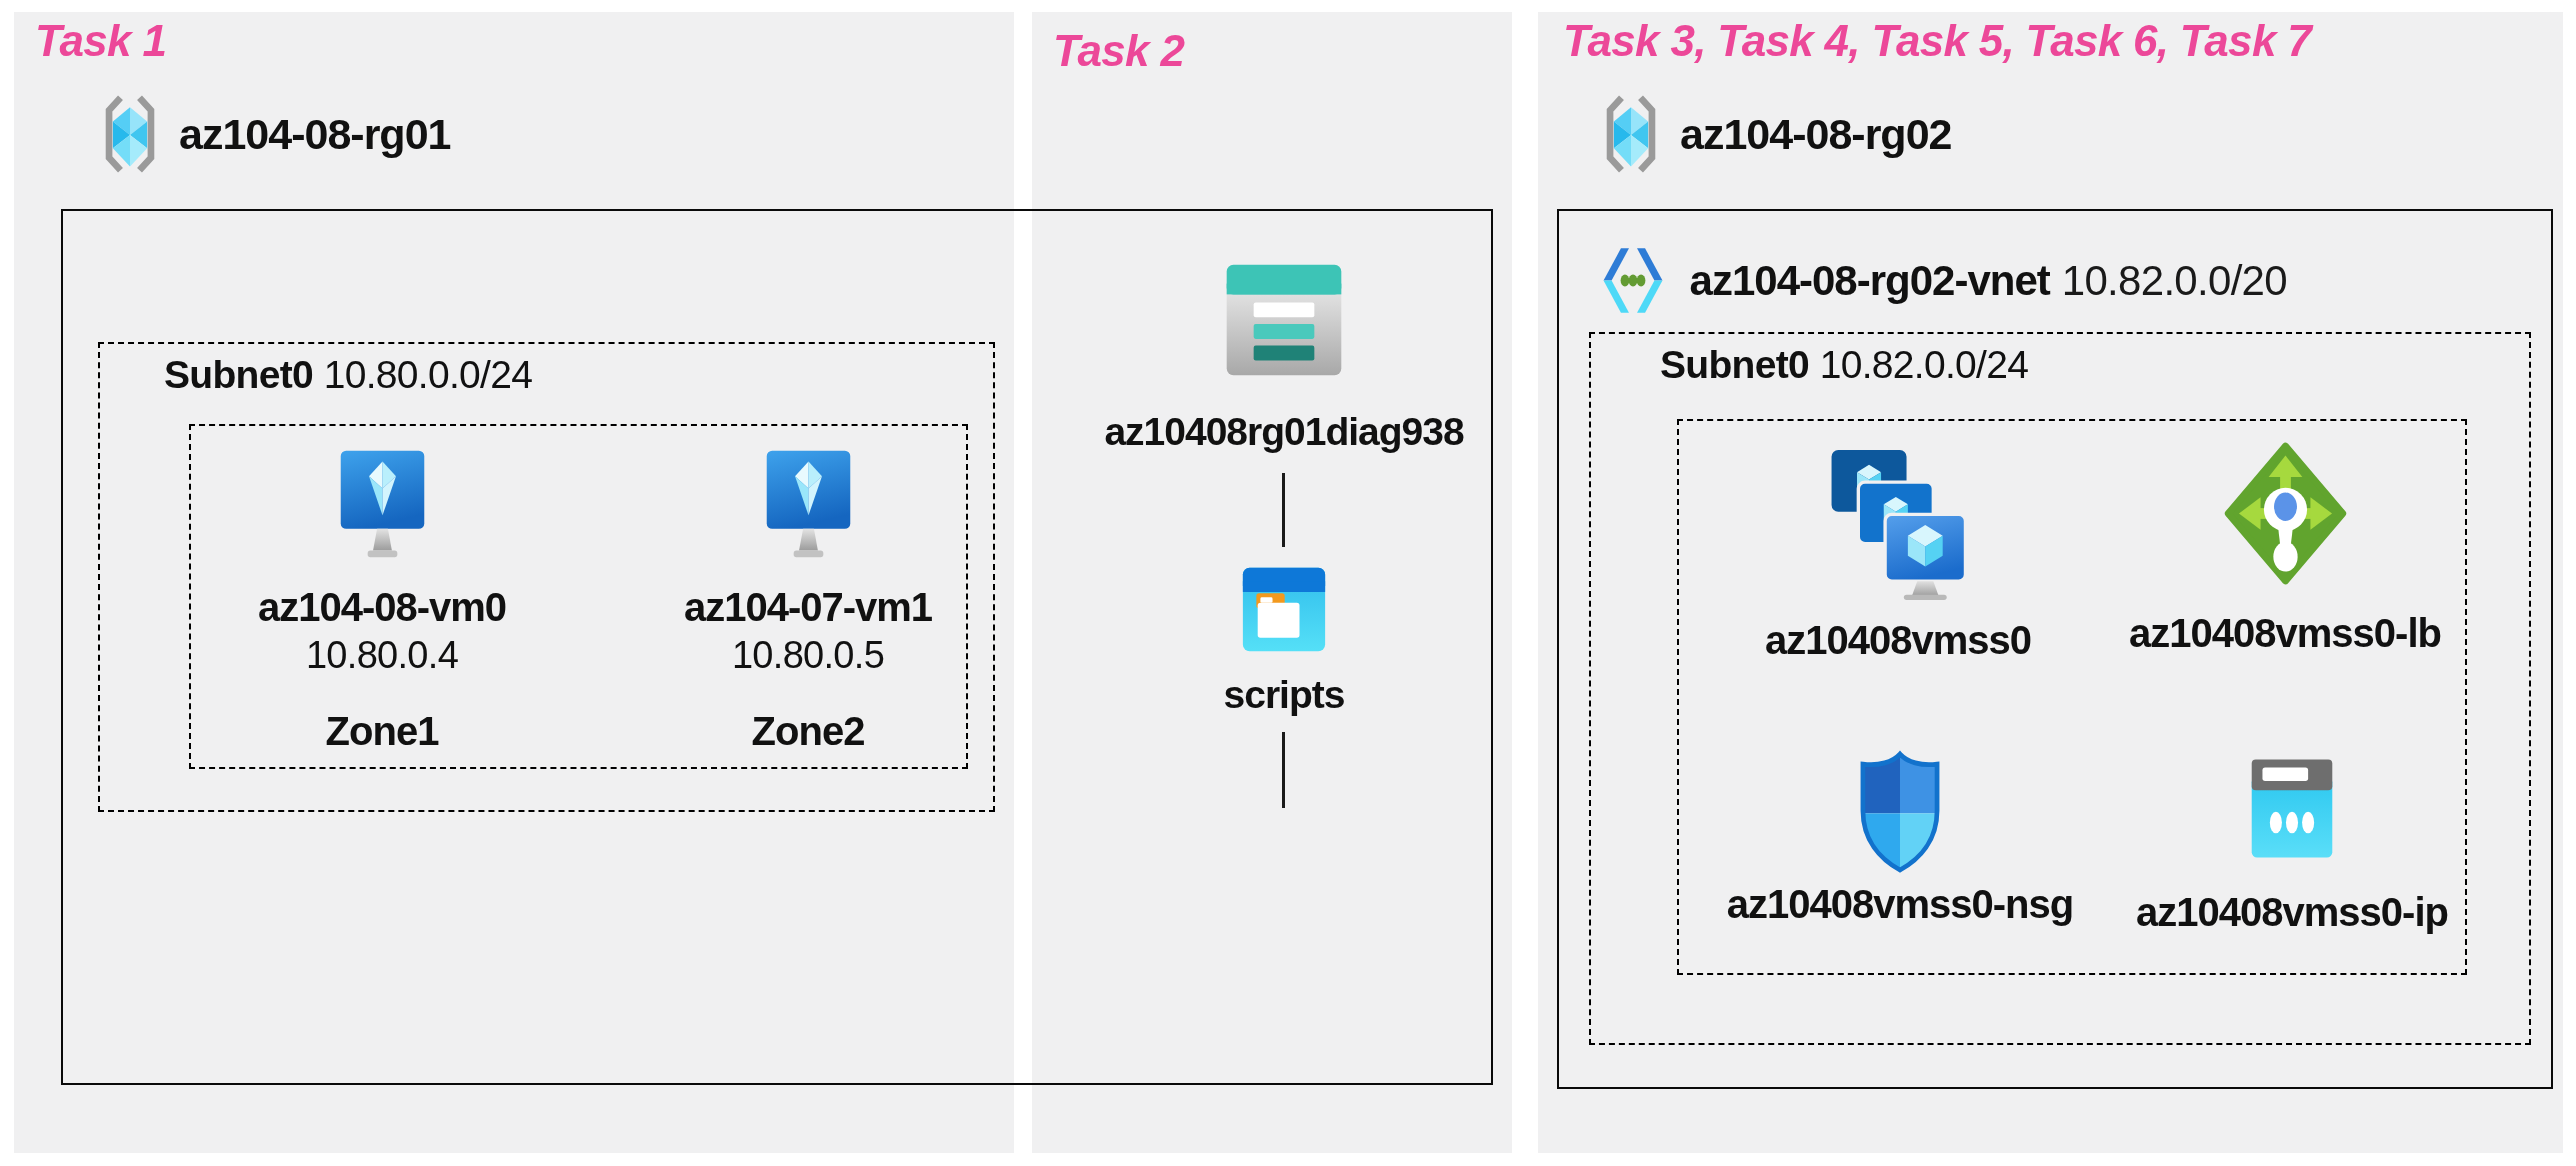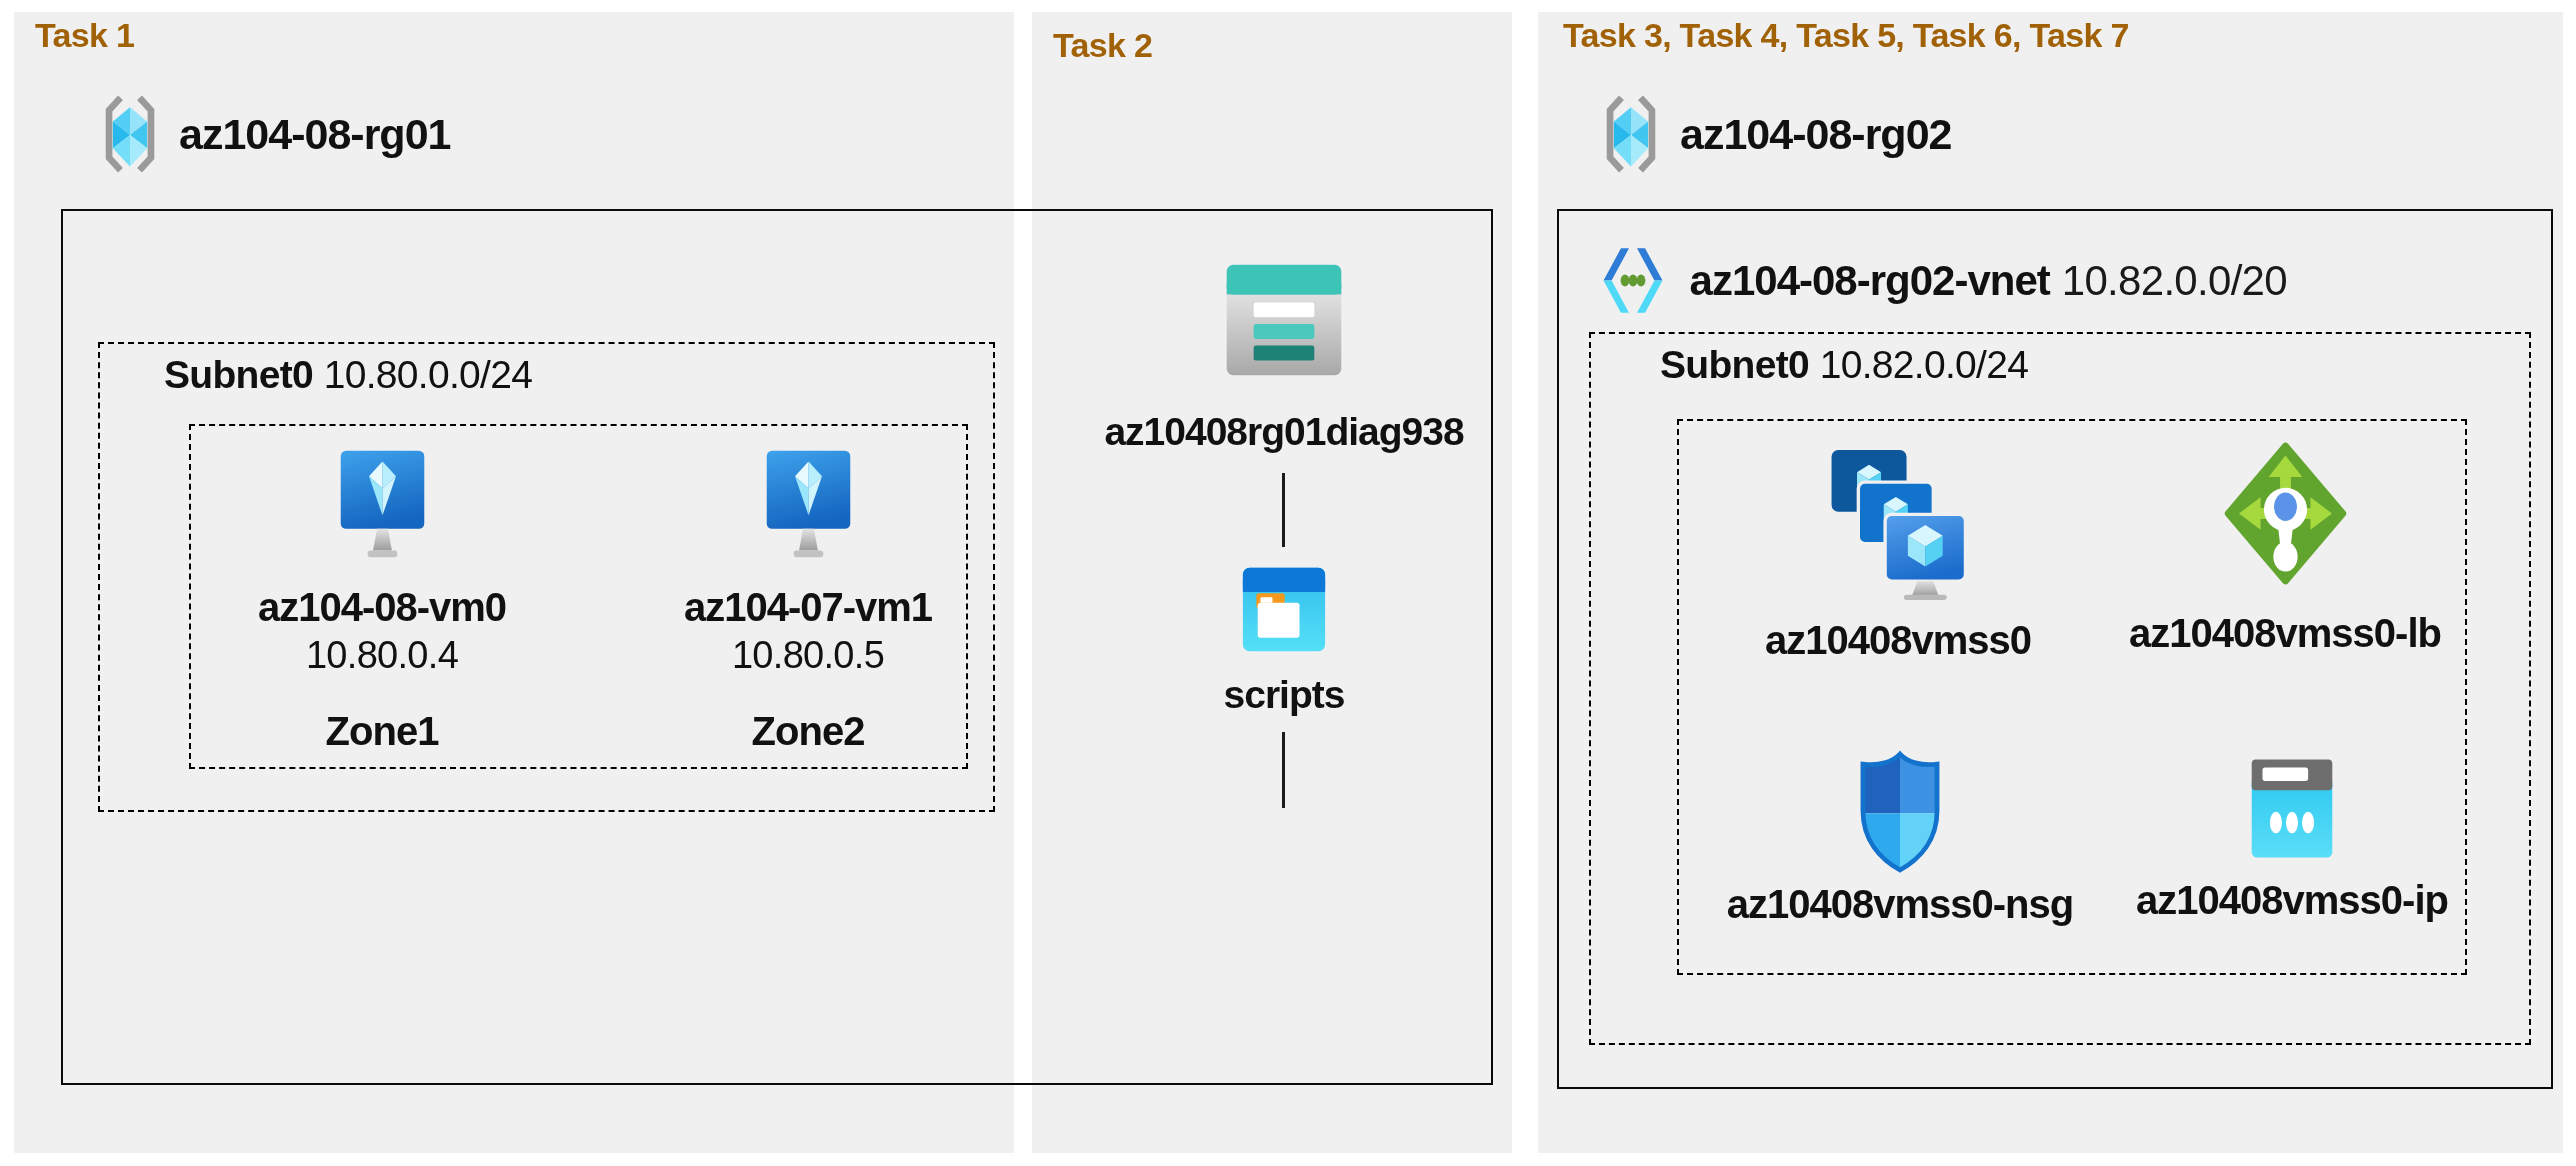--- a/index.html
+++ b/index.html
@@ -2,22 +2,22 @@
 <html style="font-size:10.8px"><head>
 <meta charset="utf-8">
 <style>
   html,body{margin:0;padding:0;background:#fff;}
   #stage{
     position:relative;width:2576px;height:1166px;background:#ffffff;
     font-family:"Liberation Sans",sans-serif;color:#111;overflow:hidden;
   }
   .panel{position:absolute;background:#F0F0F1;top:12px;height:1141px;}
   .task-title{
-    position:absolute;font-size:34px;font-weight:700;color:#a16207;
-    letter-spacing:-0.7px;white-space:nowrap;
+    position:absolute;font-size:44px;font-weight:700;color:#ec4899;
+    letter-spacing:-0.7px;white-space:nowrap;font-style:italic;
   }
   .solid-box{position:absolute;border:2.7px solid #0a0a0a;box-sizing:border-box;}
   .dashed-box{position:absolute;border:2.7px dashed #000;box-sizing:border-box;}
   .hdr-row{position:absolute;display:flex;align-items:center;}
   .hdr-row .txt{white-space:nowrap;}
   .rg-name{font-size:43px;font-weight:700;letter-spacing:-1px;margin-left:20px;}
   .vnet-name{font-size:42px;font-weight:700;letter-spacing:-1px;margin-left:21.6px;}
   .cidr{font-size:42px;font-weight:400;letter-spacing:-0.7px;margin-left:12px;color:#1a1a1a;}
   .subnet-label{position:absolute;white-space:nowrap;}
   .subnet-name{font-size:39px;font-weight:700;letter-spacing:-0.7px;}
@@ -254,17 +254,17 @@
             <stop offset="1" stop-color="#5ADEF8"></stop>
         </linearGradient>
       </defs>
       <rect x="5" y="16" width="60" height="60" rx="4" fill="url(#ipbody)"></rect>
       <rect x="5" y="3" width="60" height="23" rx="3" fill="#6E6E6E"></rect>
       <rect x="13" y="9" width="34" height="10" rx="2" fill="#FFFFFF"></rect>
       <ellipse cx="23" cy="50" rx="4.5" ry="8" fill="#FFFFFF"></ellipse>
       <ellipse cx="35" cy="50" rx="4.5" ry="8" fill="#FFFFFF"></ellipse>
       <ellipse cx="47" cy="50" rx="4.5" ry="8" fill="#FFFFFF"></ellipse>
     </svg>
-    <div class="lbl" style="margin-top:16px;text-align:center;">az10408vmss0-ip</div>
+    <div class="lbl" style="margin-top:28px;text-align:center;">az10408vmss0-ip</div>
   </div>
 
 </div>
 
 
 </body></html>

